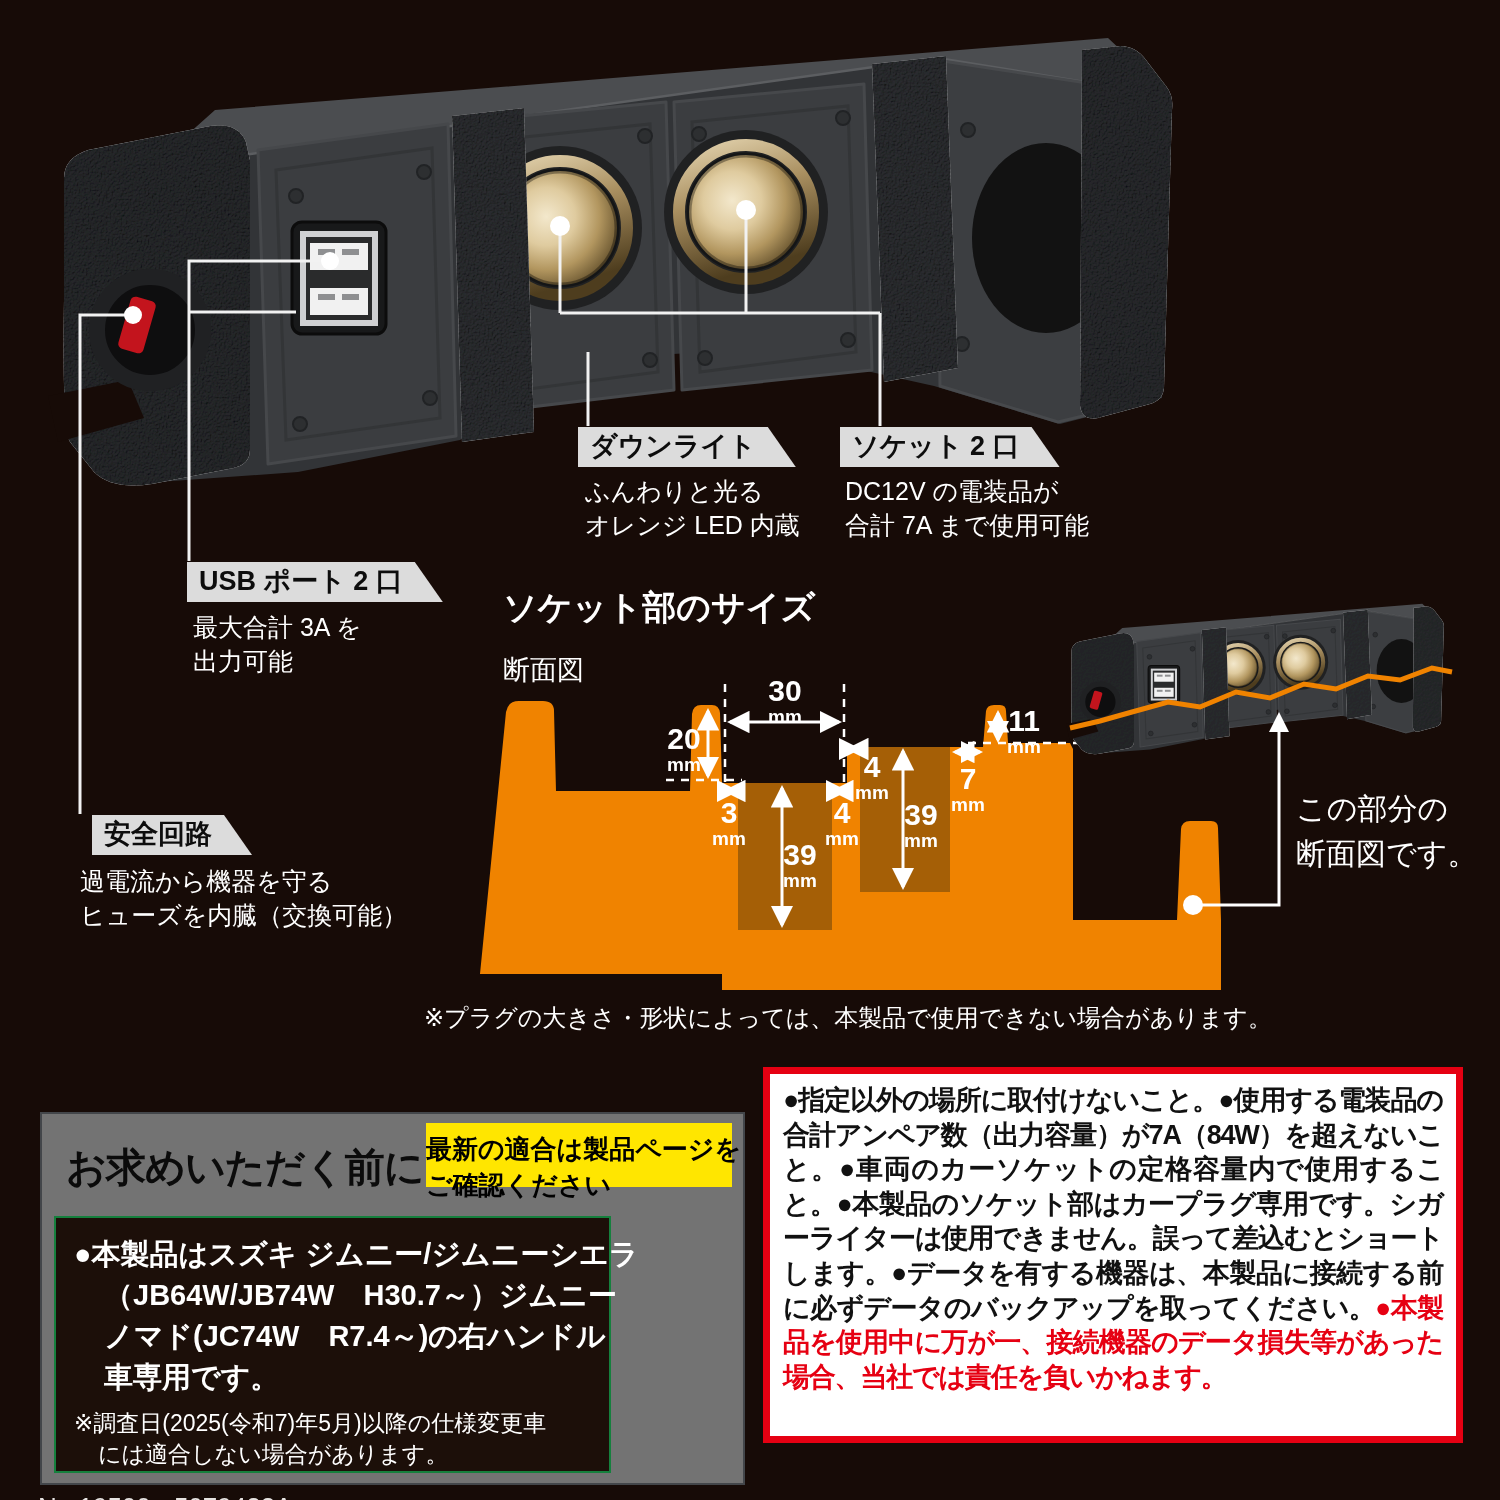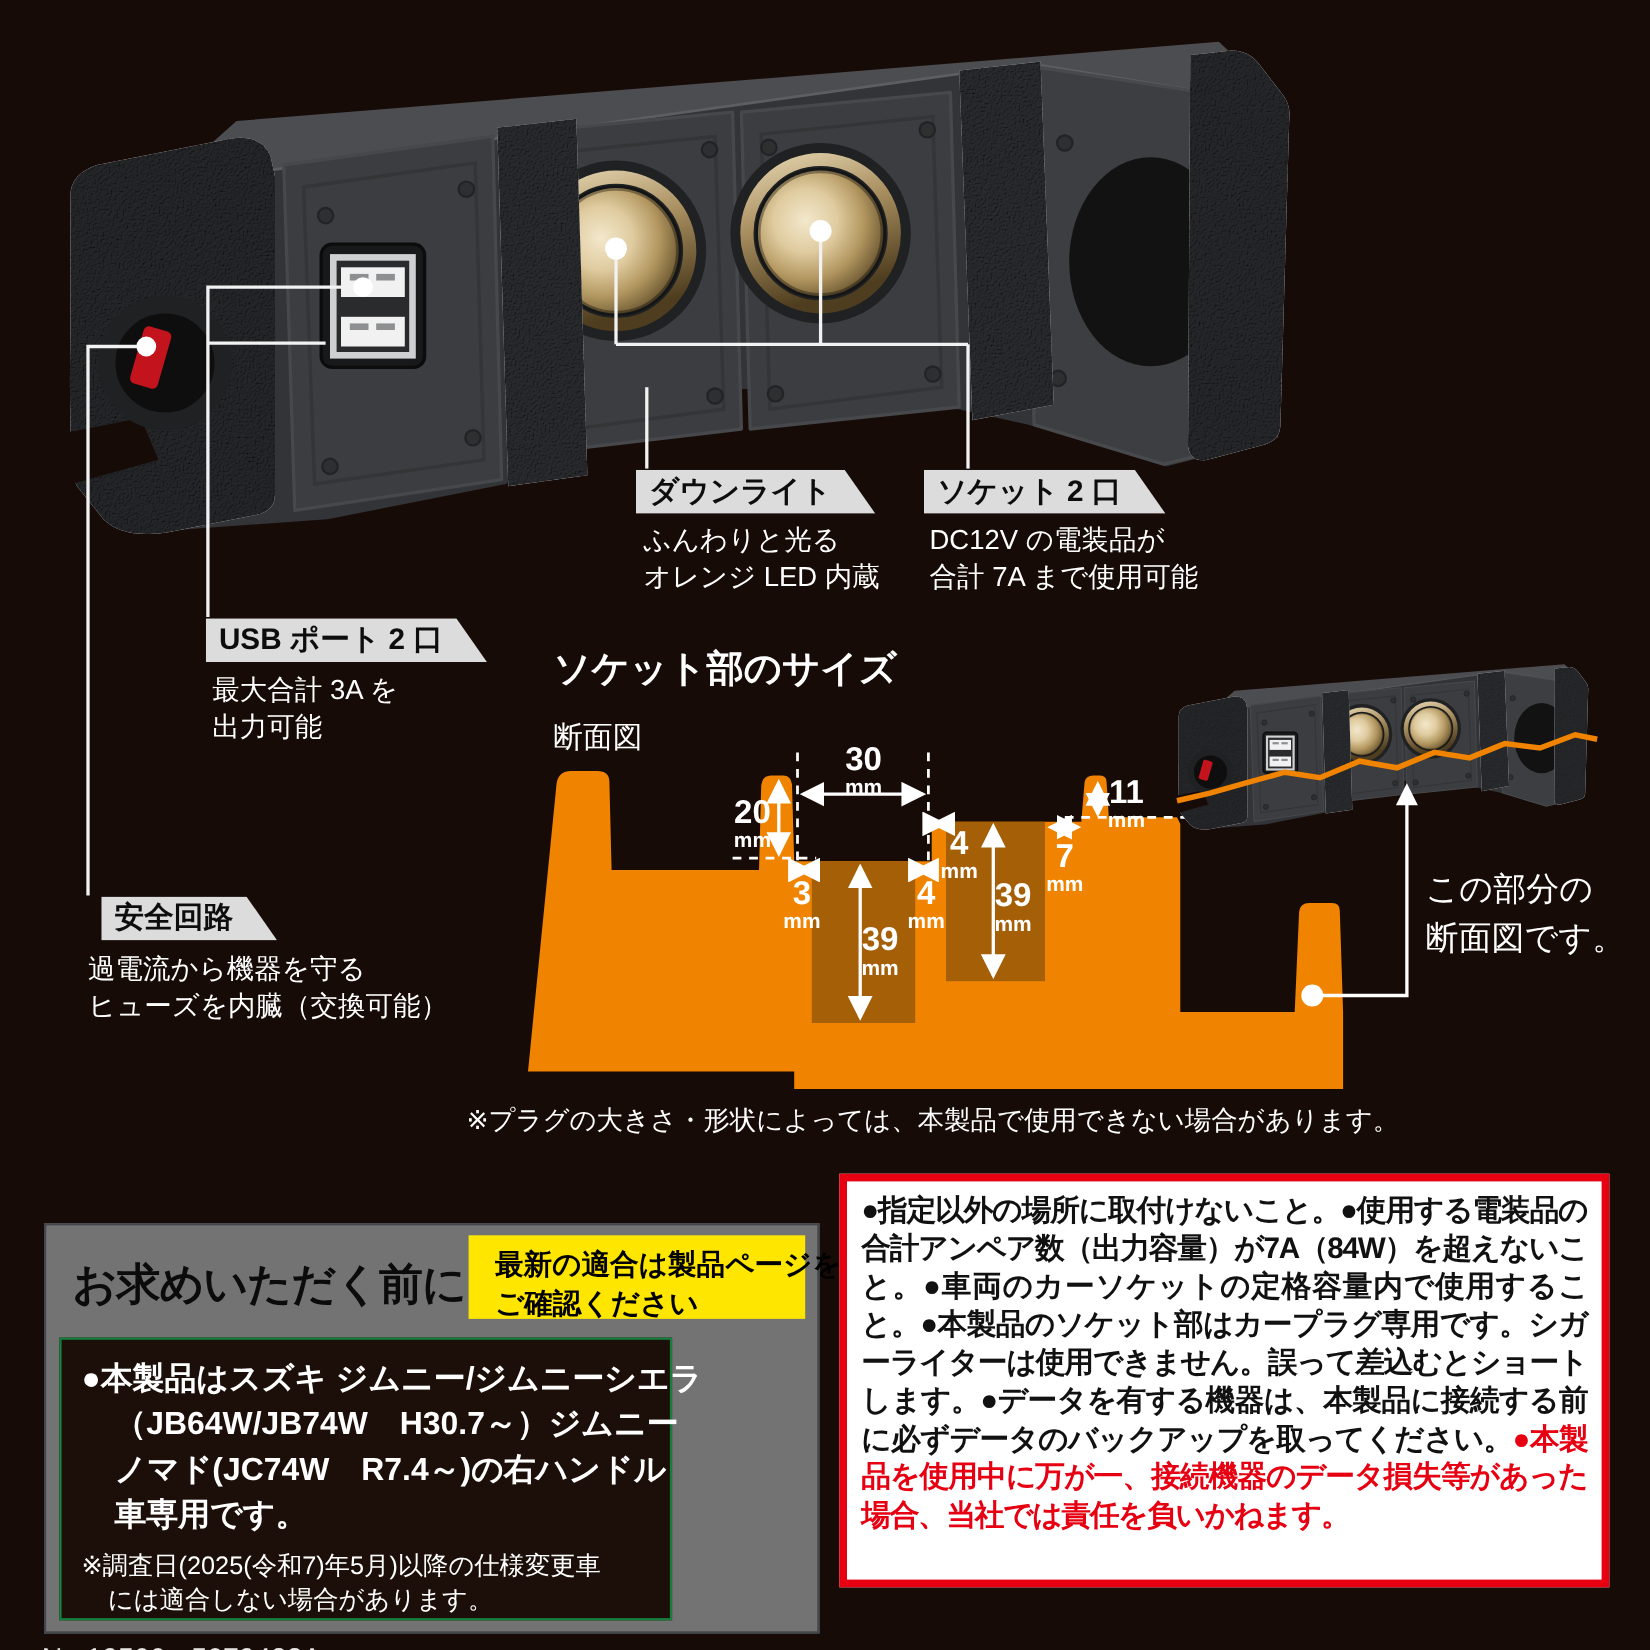--- a/index.html
+++ b/index.html
@@ -19,22 +19,22 @@
   .dim{position:absolute;color:#ffffff;font-weight:bold;text-align:center;transform:translateX(-50%);
        line-height:1;}
   .dim .dv{display:block;font-size:30px;}
   .dim .du{display:block;font-size:19px;margin-top:1px;}
 
   
   .purchase{position:absolute;left:40px;top:1072px;width:705px;height:373px;background:#737373;
             border:2px solid #43464a;box-sizing:border-box;margin-top:40px;}
   .purchase .ttl{position:absolute;left:24px;top:26px;font-size:40px;font-weight:bold;color:#0b0b0b;
                  letter-spacing:-1px;white-space:nowrap;}
-  .purchase .badge{position:absolute;left:384px;top:9px;width:306px;height:76px;background:#ffe600;
-                   color:#000;font-weight:bold;font-size:26px;line-height:36px;padding:8px 24px;
+  .purchase .badge{position:absolute;left:384px;top:9px;width:306px;height:64px;background:#ffe600;
+                   color:#000;font-weight:bold;font-size:26px;line-height:36px;padding:8px 0;
                    box-sizing:border-box;white-space:nowrap;}
   .purchase .inner{position:absolute;left:12px;top:102px;width:557px;height:257px;background:#1c0f09;
                    border:2px solid #15803d;box-sizing:border-box;color:#fff;padding:16px 18px;}
   .purchase .inner .b1{font-size:29px;font-weight:bold;line-height:41px;white-space:nowrap;}
   .purchase .inner .b1 .ind{padding-left:30px;display:block;}
   .purchase .inner .nt{margin-top:10px;font-size:23px;line-height:31px;white-space:nowrap;}
   .purchase .inner .nt .ind{padding-left:24px;display:block;}
 
   
   .warnbox{position:absolute;left:763px;top:1067px;width:700px;height:376px;background:#ffffff;

